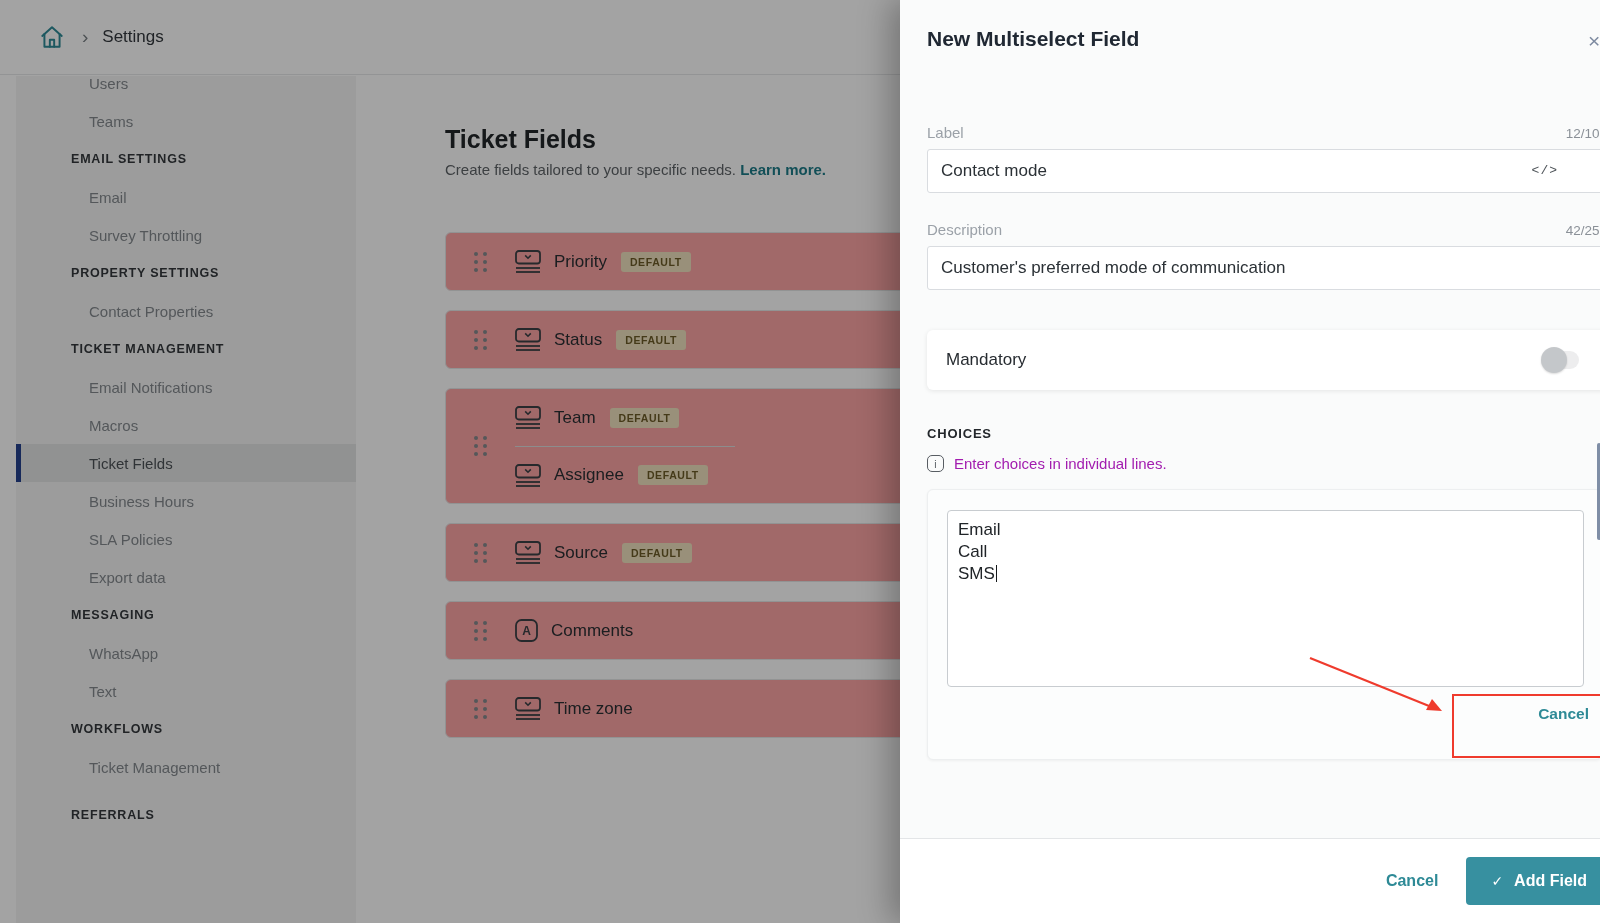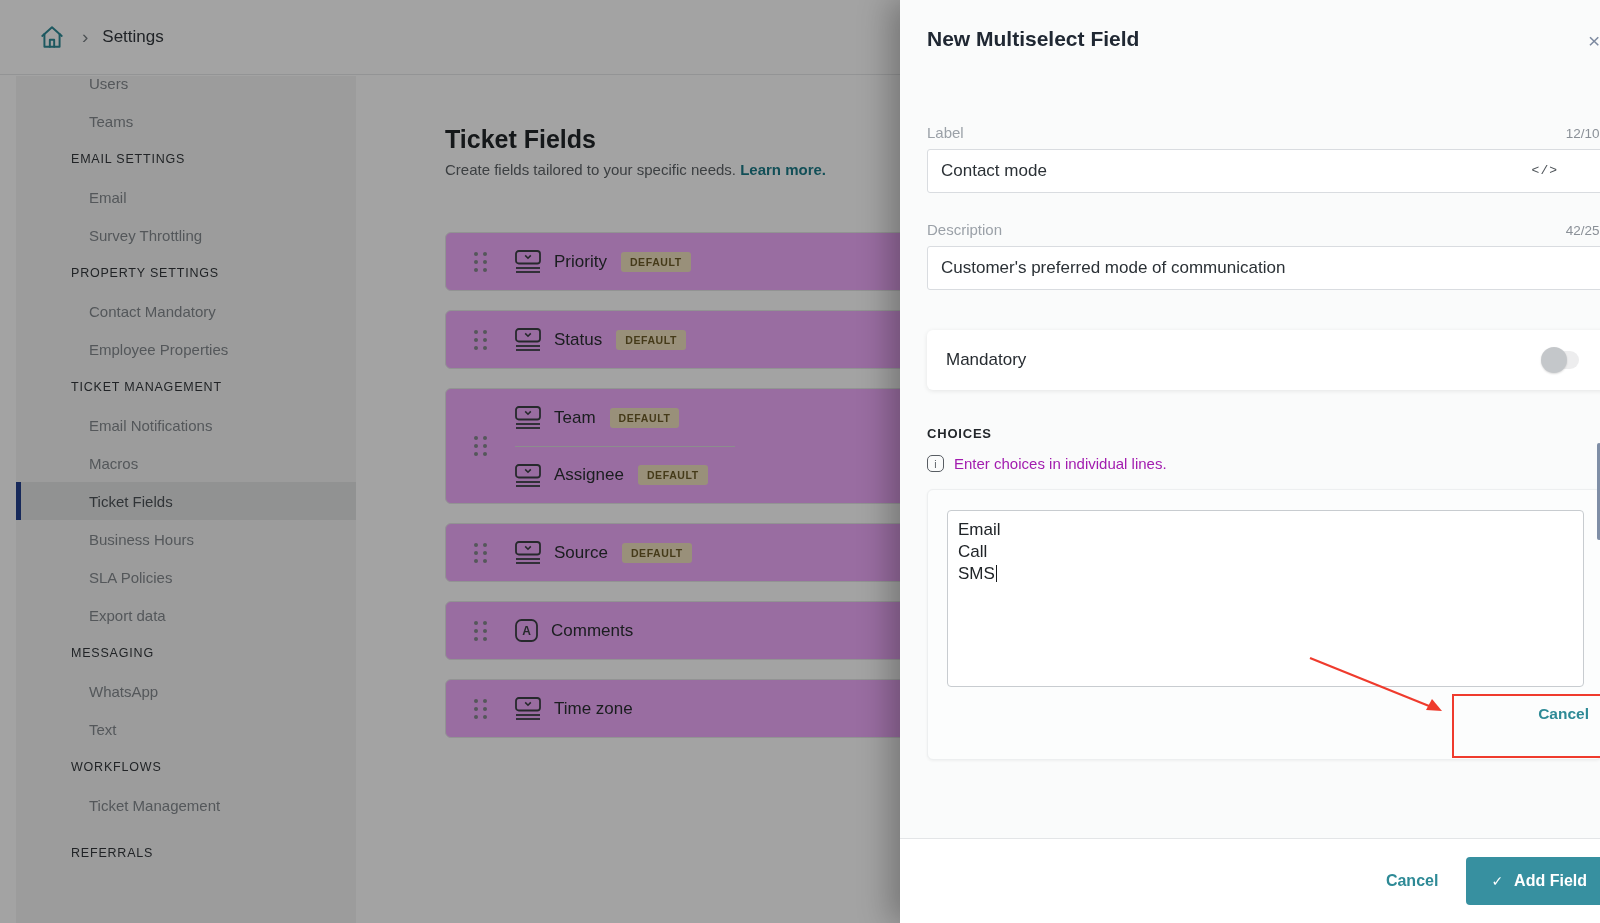--- a/index.html
+++ b/index.html
@@ -15,29 +15,29 @@
   .crumb { font-size:17px; color:#33383d; }
 
   .sidebar { position:absolute; left:16px; top:76px; bottom:0; width:355px; background:#f4f5f5;
              border-right:1px solid #dcdddd; overflow:hidden; z-index:1; }
   .nav { margin-top:-12px; }
   .nav-item { height:38px; display:flex; align-items:center; padding-left:73px; font-size:15px;
               color:#84898e; cursor:pointer; position:relative; }
   .nav-item.selected { background:#e3e4e4; color:#4c5257; }
   .nav-item.selected::before { content:""; position:absolute; left:0; top:0; bottom:0; width:5px; background:#24418e; }
   .nav-header { height:38px; display:flex; align-items:center; padding-left:55px; font-size:12.5px;
-                font-weight:normal; letter-spacing:.8px; color:#34383c; }
+                font-weight:bold; letter-spacing:.8px; color:#34383c; }
   .nav-header.gap { margin-top:10px; }
 
   .main { position:absolute; left:356px; top:76px; right:0; bottom:0; background:#fff; padding:48px 0 0 89px; z-index:1; }
   .main h1 { font-size:25px; font-weight:bold; color:#222629; line-height:30px; }
   .main .sub { margin-top:6px; font-size:15px; color:#5f6468; line-height:20px; }
   .main .sub a { color:#1d7c89; font-weight:bold; text-decoration:none; cursor:pointer; }
   .field-list { margin-top:52px; width:700px; }
-  .fcard { background:#f0abfc; border:1px solid #e5e6e7; border-radius:6px; margin-bottom:19px;
+  .fcard { background:#fca5a5; border:1px solid #e5e6e7; border-radius:6px; margin-bottom:19px;
            display:flex; align-items:center; padding-left:28px; }
   .drag { display:grid; grid-template-columns:repeat(2,4px); gap:4px 5px; margin-right:28px; cursor:grab; }
   .drag i { width:4px; height:4px; border-radius:50%; background:#85898d; }
   .frows { width:220px; }
   .frow { height:57px; display:flex; align-items:center; }
   .frow + .frow { border-top:1px solid #dcdddd; }
   .frow .ficon { margin-right:13px; display:flex; }
   .flabel { font-size:17px; color:#2b2f33; }
   .badge { margin-left:14px; background:#efe2bf; color:#6d5c28; font-size:10.5px; font-weight:bold;
            letter-spacing:.6px; padding:4px 9px; border-radius:3px; white-space:nowrap; }
@@ -118,22 +118,21 @@
   </header>
 
   <nav class="sidebar">
     <div class="nav" id="nav-list">
         <div class="nav-item">Users</div>
         <div class="nav-item">Teams</div>
         <div class="nav-header">EMAIL SETTINGS</div>
         <div class="nav-item">Email</div>
         <div class="nav-item">Survey Throttling</div>
         <div class="nav-header">PROPERTY SETTINGS</div>
-        <div class="nav-item">Contact Mandatory</div>
-        <div class="nav-item">Employee Properties</div>
+        <div class="nav-item">Contact Properties</div>
         <div class="nav-header">TICKET MANAGEMENT</div>
         <div class="nav-item">Email Notifications</div>
         <div class="nav-item">Macros</div>
         <div class="nav-item selected">Ticket Fields</div>
         <div class="nav-item">Business Hours</div>
         <div class="nav-item">SLA Policies</div>
         <div class="nav-item">Export data</div>
         <div class="nav-header">MESSAGING</div>
         <div class="nav-item">WhatsApp</div>
         <div class="nav-item">Text</div>

